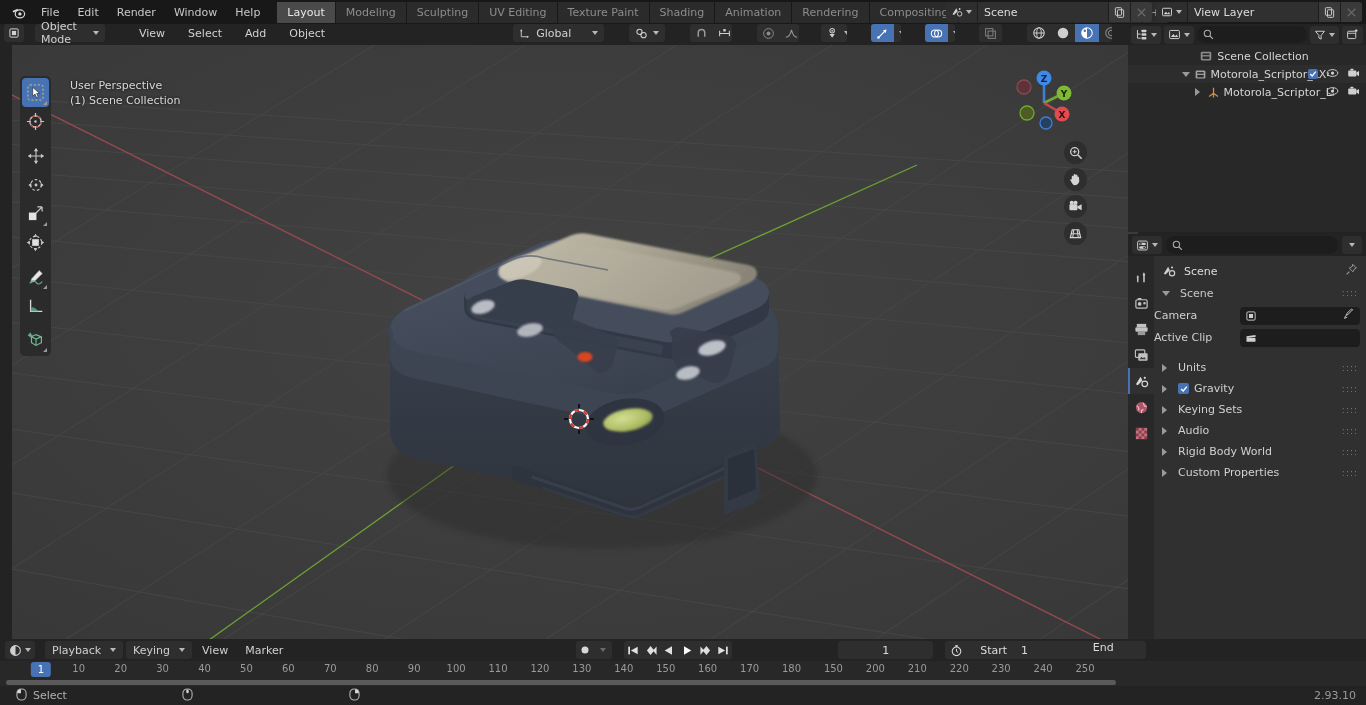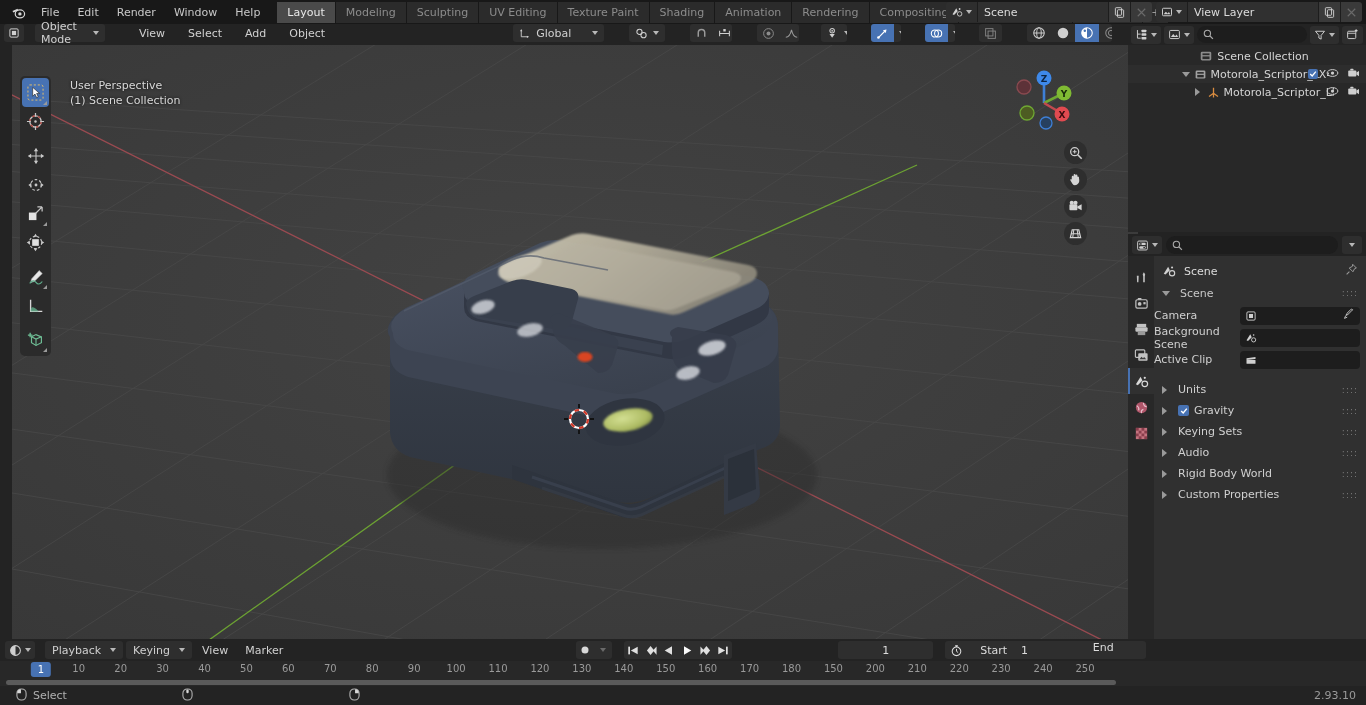--- a/index.html
+++ b/index.html
@@ -874,33 +874,20 @@
           <span></span>
           <span class="eyedrop">
             <svg width="12" height="12" viewBox="0 0 16 16">
                 <path d="M12.8 2.2 A2 2 0 0 0 10 2.4 L5.2 7.2 L4 9.8 L6.6 8.6 L11.4 3.8 A2 2 0 0 0 12.8 2.2 Z" fill="none" stroke="#cfcfcf" stroke-width="1.2"></path>
                 <path d="M3.6 10.2 L2 13.8 L5.6 12.2" fill="none" stroke="#cfcfcf" stroke-width="1.2"></path>
               </svg>
           </span>
         </div>
       </div>
       <div class="prow">
-        <div class="plabel">Background Scene</div>
-        <div class="pfield">
-          <span style="display:inline-flex;">
-            <svg width="12" height="12" viewBox="0 0 16 16">
-                <path d="M2 11 L7 3 L9 7 L4 12 Z" fill="#cfcfcf"></path>
-                <circle cx="11.5" cy="10.5" r="2.8" fill="none" stroke="#cfcfcf" stroke-width="1.2"></circle>
-                <circle cx="11.5" cy="4" r="1.1" fill="#cfcfcf"></circle>
-              </svg>
-          </span>
-          <span></span>
-        </div>
-      </div>
-      <div class="prow">
         <div class="plabel">Active Clip</div>
         <div class="pfield">
           <span style="display:inline-flex;">
             <svg width="12" height="12" viewBox="0 0 16 16">
                 <path d="M2 5.5 L14 4 L14 6.5 L2 8 Z" fill="#cfcfcf"></path>
                 <rect x="2" y="8" width="12" height="5" rx="0.8" fill="#cfcfcf"></rect>
               </svg>
           </span>
           <span></span>
         </div>

